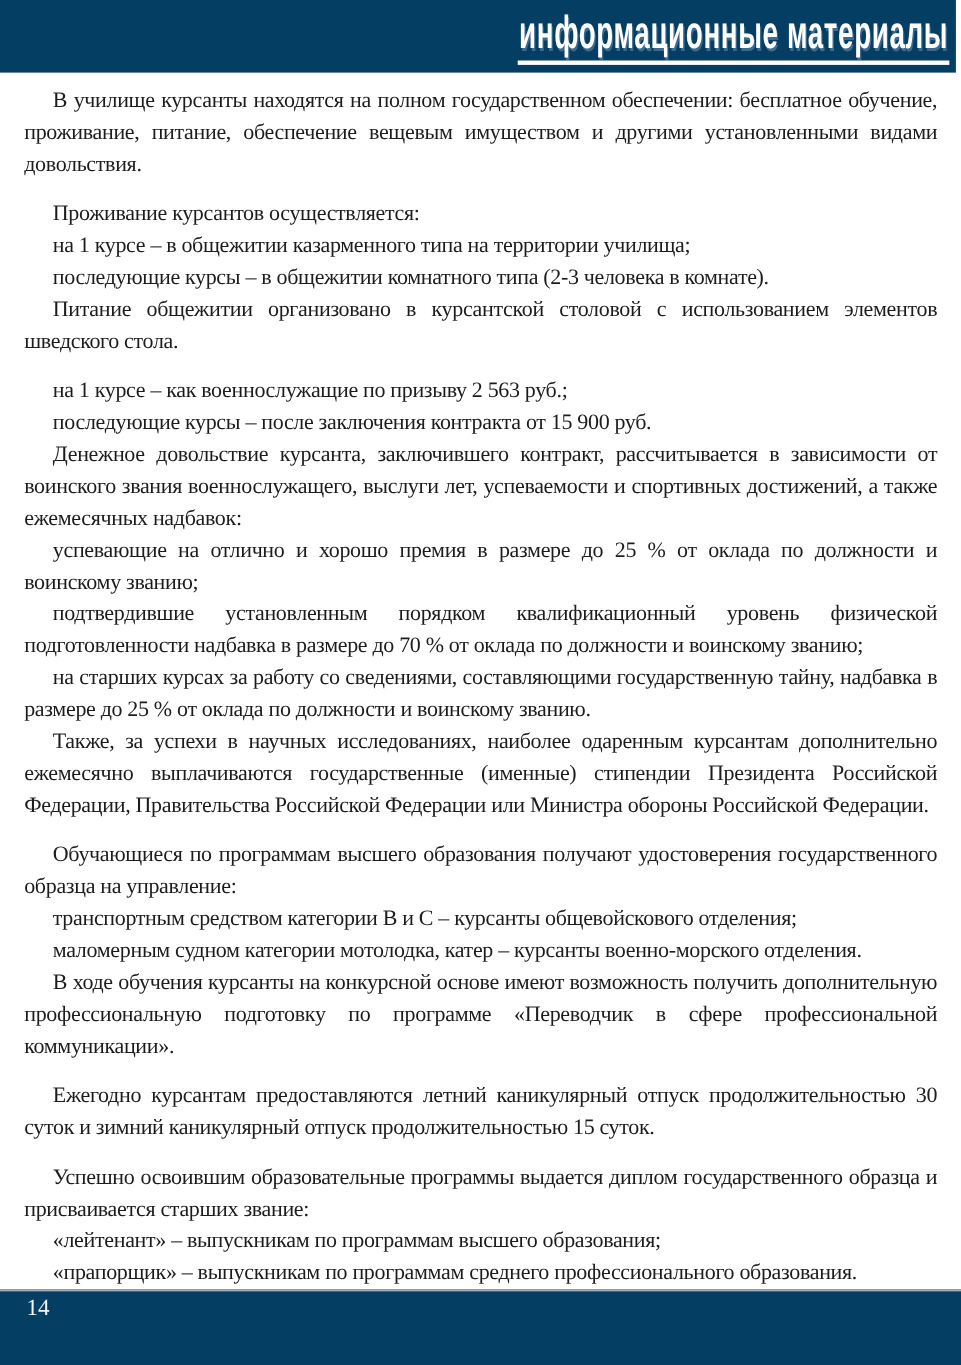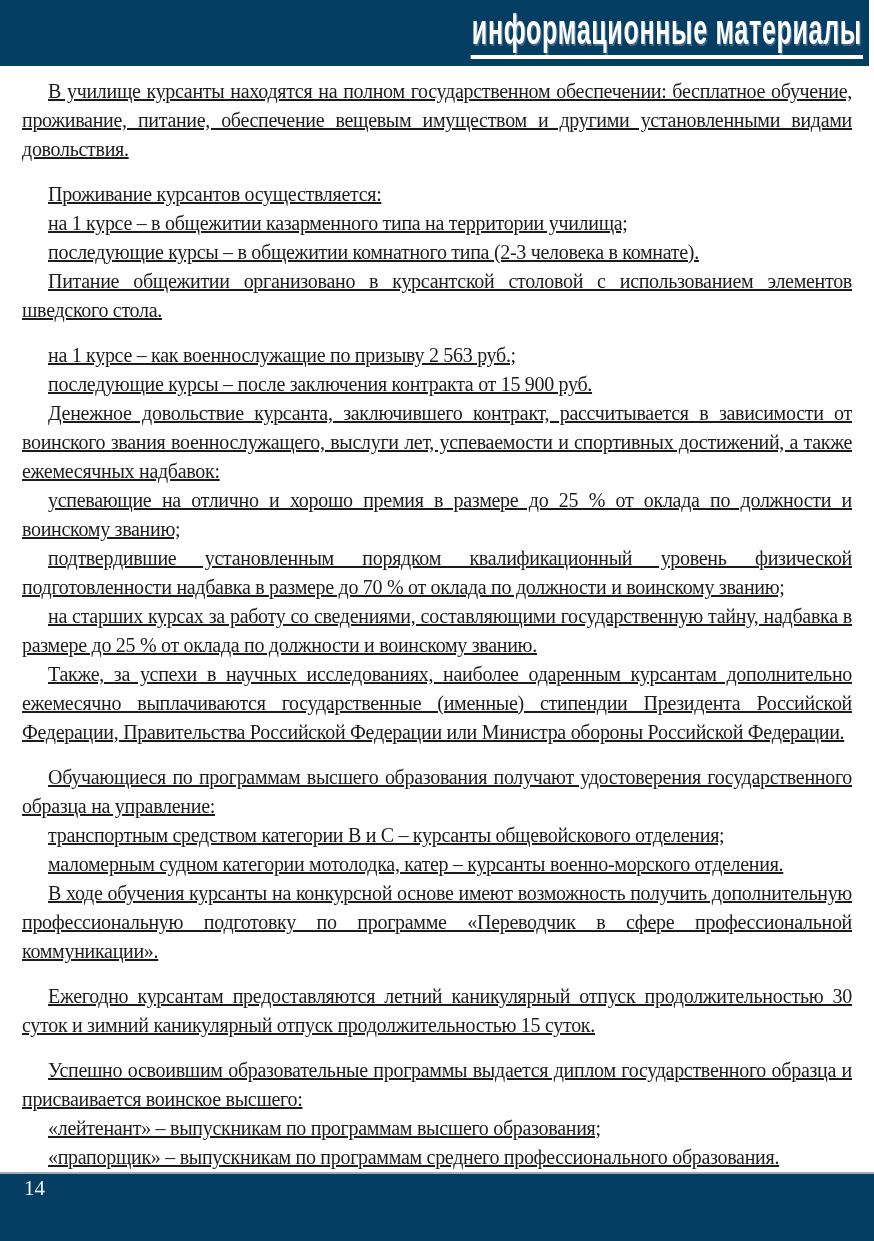--- a/index.html
+++ b/index.html
@@ -46,21 +46,20 @@
     padding: 11px 22px 0 22px;
     color: #1c1c1c;
   }
   .para {
     margin: 0;
     font-size: 20px;
     line-height: 29px;
     letter-spacing: -0.3px;
     text-align: justify;
     text-indent: 26px;
-    text-decoration: underline;
   }
   .group + .group { margin-top: 16px; }
   
   .band-bottom {
     height: 78px;
     background: #043e63;
     border-top: 2px solid #9fadc0;
     box-sizing: border-box;
     display: flex;
     align-items: flex-start;
@@ -104,21 +103,21 @@
       <section class="group">
         <p class="para">Обучающиеся по программам высшего образования получают удостоверения государственного образца на управление:</p>
         <p class="para">транспортным средством категории В и С – курсанты общевойскового отделения;</p>
         <p class="para">маломерным судном категории мотолодка, катер – курсанты военно-морского отделения.</p>
         <p class="para">В ходе обучения курсанты на конкурсной основе имеют возможность получить дополнительную профессиональную подготовку по программе «Переводчик в сфере профессиональной коммуникации».</p>
       </section>
       <section class="group">
         <p class="para">Ежегодно курсантам предоставляются летний каникулярный отпуск продолжительностью 30 суток и зимний каникулярный отпуск продолжительностью 15 суток.</p>
       </section>
       <section class="group">
-        <p class="para">Успешно освоившим образовательные программы выдается диплом государственного образца и присваивается воинское высшего:</p>
+        <p class="para">Успешно освоившим образовательные программы выдается диплом государственного образца и присваивается старших звание:</p>
         <p class="para">«лейтенант» – выпускникам по программам высшего образования;</p>
         <p class="para">«прапорщик» – выпускникам по программам среднего профессионального образования.</p>
       </section>
     </main>
 
   <footer class="band-bottom">
     <span class="pagenum">14</span>
   </footer>
 
 </div>

